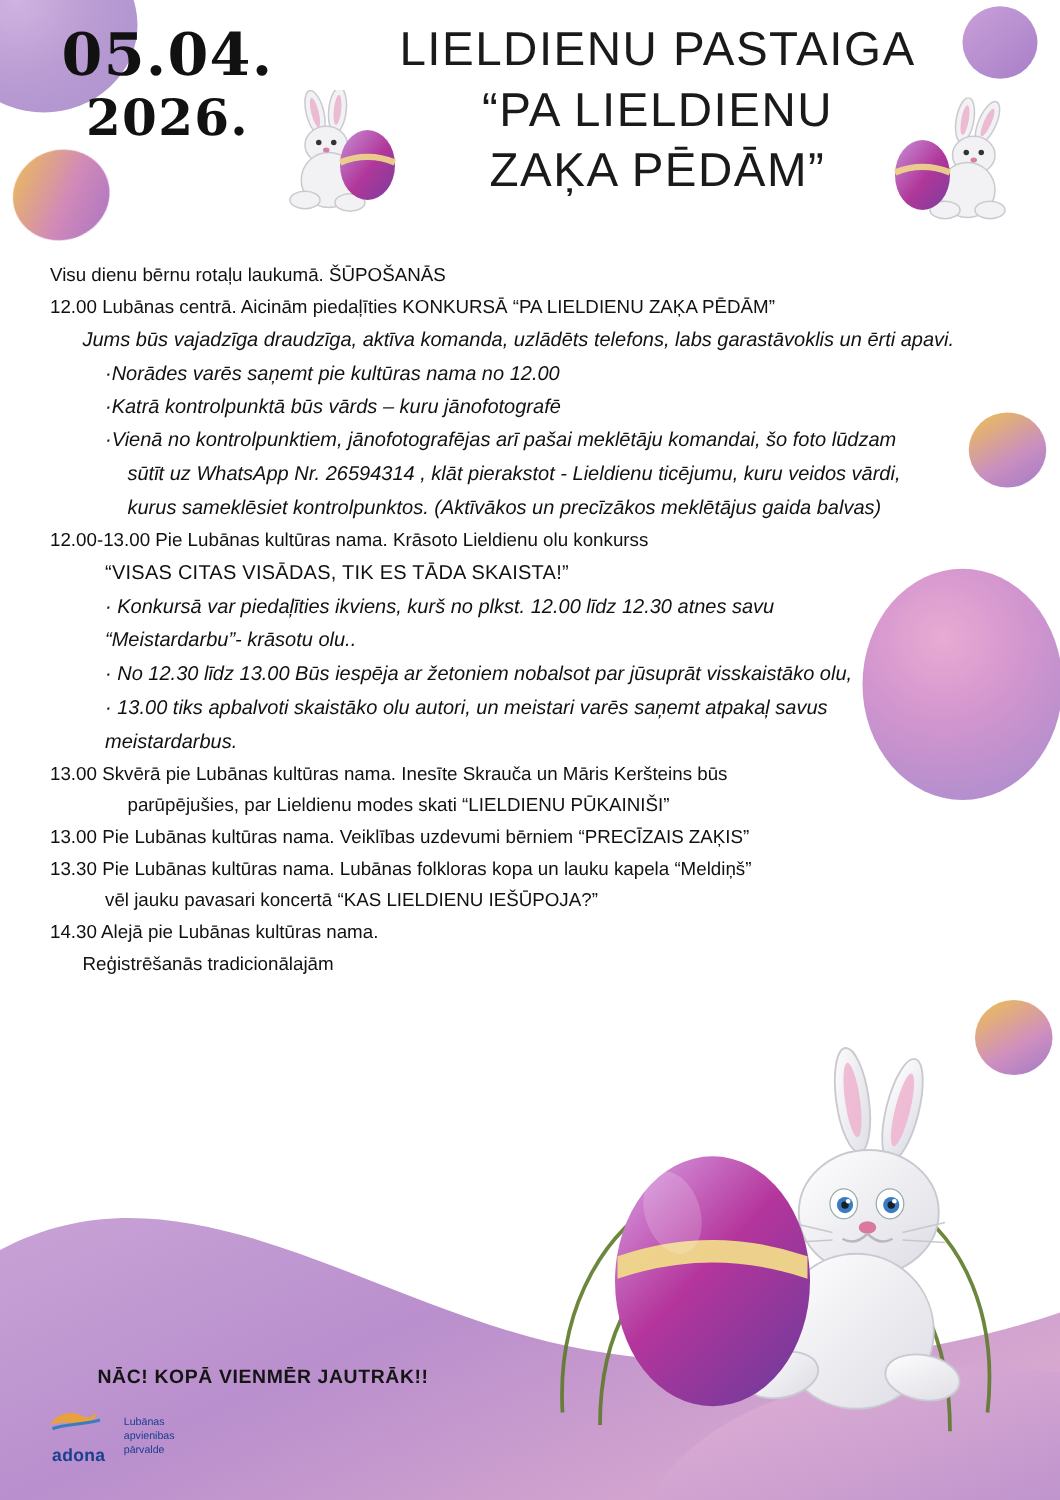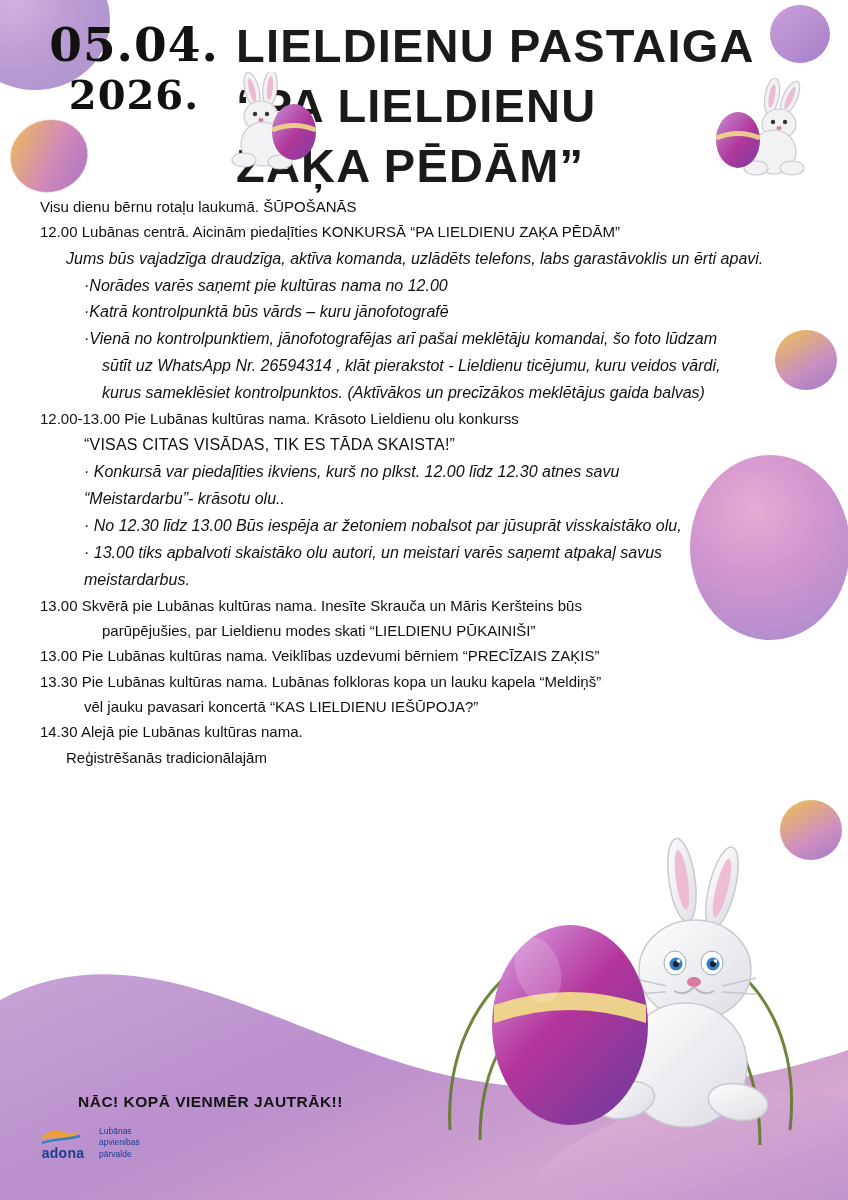--- a/index.html
+++ b/index.html
@@ -59,38 +59,38 @@
     position: absolute; left: 24px; top: 20px; width: 220px;
     text-align: center; color: #111;
     font-family: "DejaVu Serif", serif;
     letter-spacing: 1px;
   }
   .date-day { font-size: 47px; font-weight: 700; line-height: 1.05; }
   .date-year { font-size: 40px; font-weight: 700; line-height: 1.1; margin-top: 4px; }
 
   .title-block {
     position: absolute; left: 236px; top: 16px; width: 580px;
-    text-align: left;
+    text-align: center;
     color: #1a1a1a;
     font-family: "Liberation Sans", sans-serif;
-    font-weight: bold;
-    font-size: 47px;
+    font-weight: normal;
+    font-size: 38px;
     line-height: 1.28;
     letter-spacing: 1.2px;
   }
 
   
   .bunny { position: absolute; }
   .bunny-left { left: 222px; top: 72px; }
   .bunny-right { left: 700px; top: 78px; }
   .bunny-big { left: 420px; top: 830px; }
 
   
   .content {
-    position: absolute; left: 40px; top: 195px; width: 770px;
+    position: absolute; left: 40px; top: 209px; width: 770px;
     color: #111;
     font-size: 14.6px;
     line-height: 1.62;
   }
   .line { margin: 0 0 1px 0; }
   .plain { font-size: 15px; }
   .ital { font-style: italic; font-size: 16px; }
   .indent1 { padding-left: 26px; }
   .indent2 { padding-left: 44px; }
   .indent3 { padding-left: 62px; }
@@ -103,21 +103,21 @@
     letter-spacing: .5px;
   }
   .logo-wrap {
     position: absolute; left: 36px; top: 1126px;
     display: flex; align-items: center; gap: 9px;
   }
   .logo-mark { width: 54px; text-align: center; }
   .logo-bird { display: block; }
   .logo-word {
     font-size: 14px; font-weight: bold; color: #1b3f8f; letter-spacing: .3px;
-    line-height: 1; margin-top: 0;
+    line-height: 1; margin-top: 11px;
   }
   .logo-text {
     font-size: 8.5px; color: #1b3f8f; line-height: 1.3;
   }
 </style>
 </head>
 <body>
 
 <div class="blob blob-topleft"></div>
 <div class="blob blob-left2"></div>

